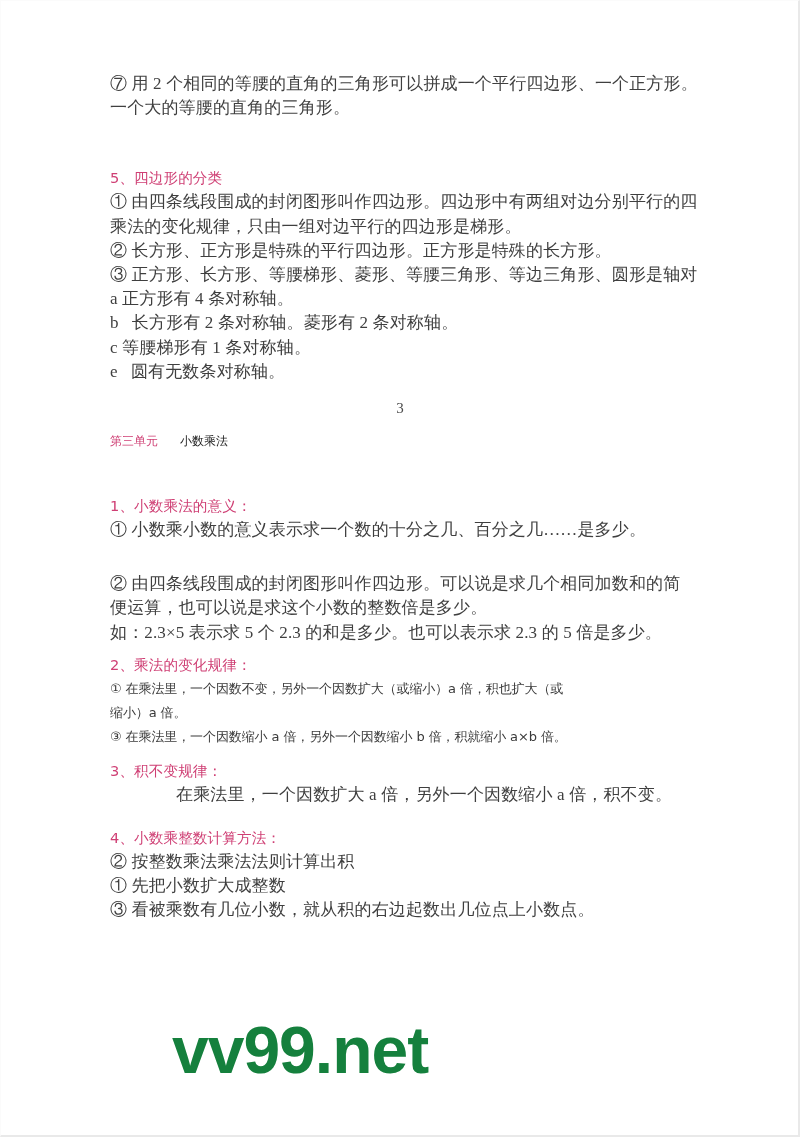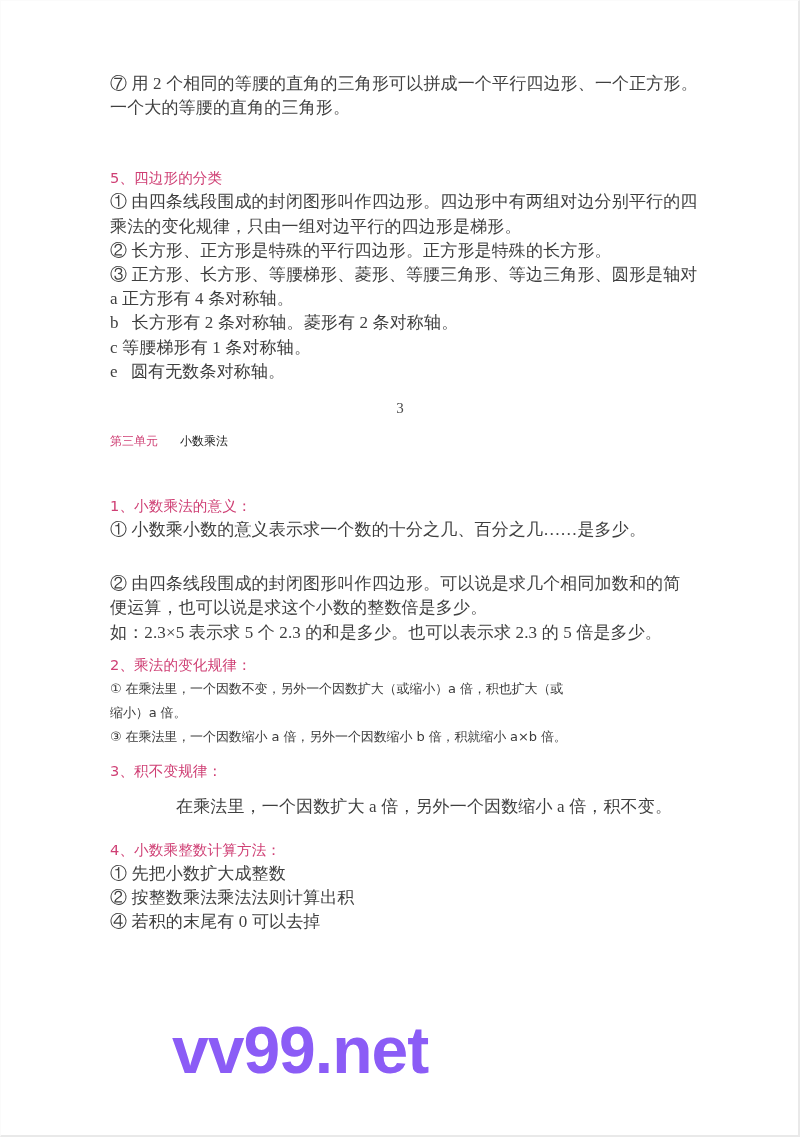--- a/index.html
+++ b/index.html
@@ -40,21 +40,21 @@
   
   #watermark {
     position: absolute;
     left: 172px;
     top: 1012px;
     width: 600px;
     font-family: "Liberation Sans", "DejaVu Sans", sans-serif;
     font-weight: bold;
     font-size: 66px;
     letter-spacing: -1px;
-    color: #8b5cf6;
+    color: #15803d;
     white-space: nowrap;
     user-select: none;
     z-index: 0;
   }
 
   
   #content {
     position: absolute;
     left: 110px;
     top: 72px;
@@ -100,21 +100,21 @@
   .unit-head .u-gap { display: inline-block; width: 22px; }
 
   .pageno {
     text-align: center;
     color: #4a4a4a;
     font-size: 15px;
     line-height: 20px;
     font-family: "Liberation Serif", "DejaVu Serif", serif;
   }
 
-  .indent2 { padding-left: 66px; margin-top: 12px; }
+  .indent2 { padding-left: 66px; }
   .sp-8  { height: 8px; }
   .sp-10 { height: 10px; }
   .sp-14 { height: 14px; }
   .sp-18 { height: 18px; }
   .sp-30 { height: 30px; }
   .sp-40 { height: 40px; }
   .sp-46 { height: 46px; }
 </style>
 </head>
 <body>
@@ -171,18 +171,18 @@
     <div class="ln semi">③ 在乘法里，一个因数缩小 a 倍，另外一个因数缩小 b 倍，积就缩小 a×b 倍。</div>
 
     <div class="sp-10"></div>
 
     <div class="head">3、积不变规律：</div>
     <div class="ln indent2">在乘法里，一个因数扩大 a 倍，另外一个因数缩小 a 倍，积不变。</div>
 
     <div class="sp-18"></div>
 
     <div class="head">4、小数乘整数计算方法：</div>
+    <div class="ln">② 按整数乘法乘法法则计算出积</div>
     <div class="ln">① 先把小数扩大成整数</div>
-    <div class="ln">② 按整数乘法乘法法则计算出积</div>
-    <div class="ln">④ 若积的末尾有 0 可以去掉</div>
+    <div class="ln">③ 看被乘数有几位小数，就从积的右边起数出几位点上小数点。</div>
 
   </div>
 </div>
 
 </body></html>

